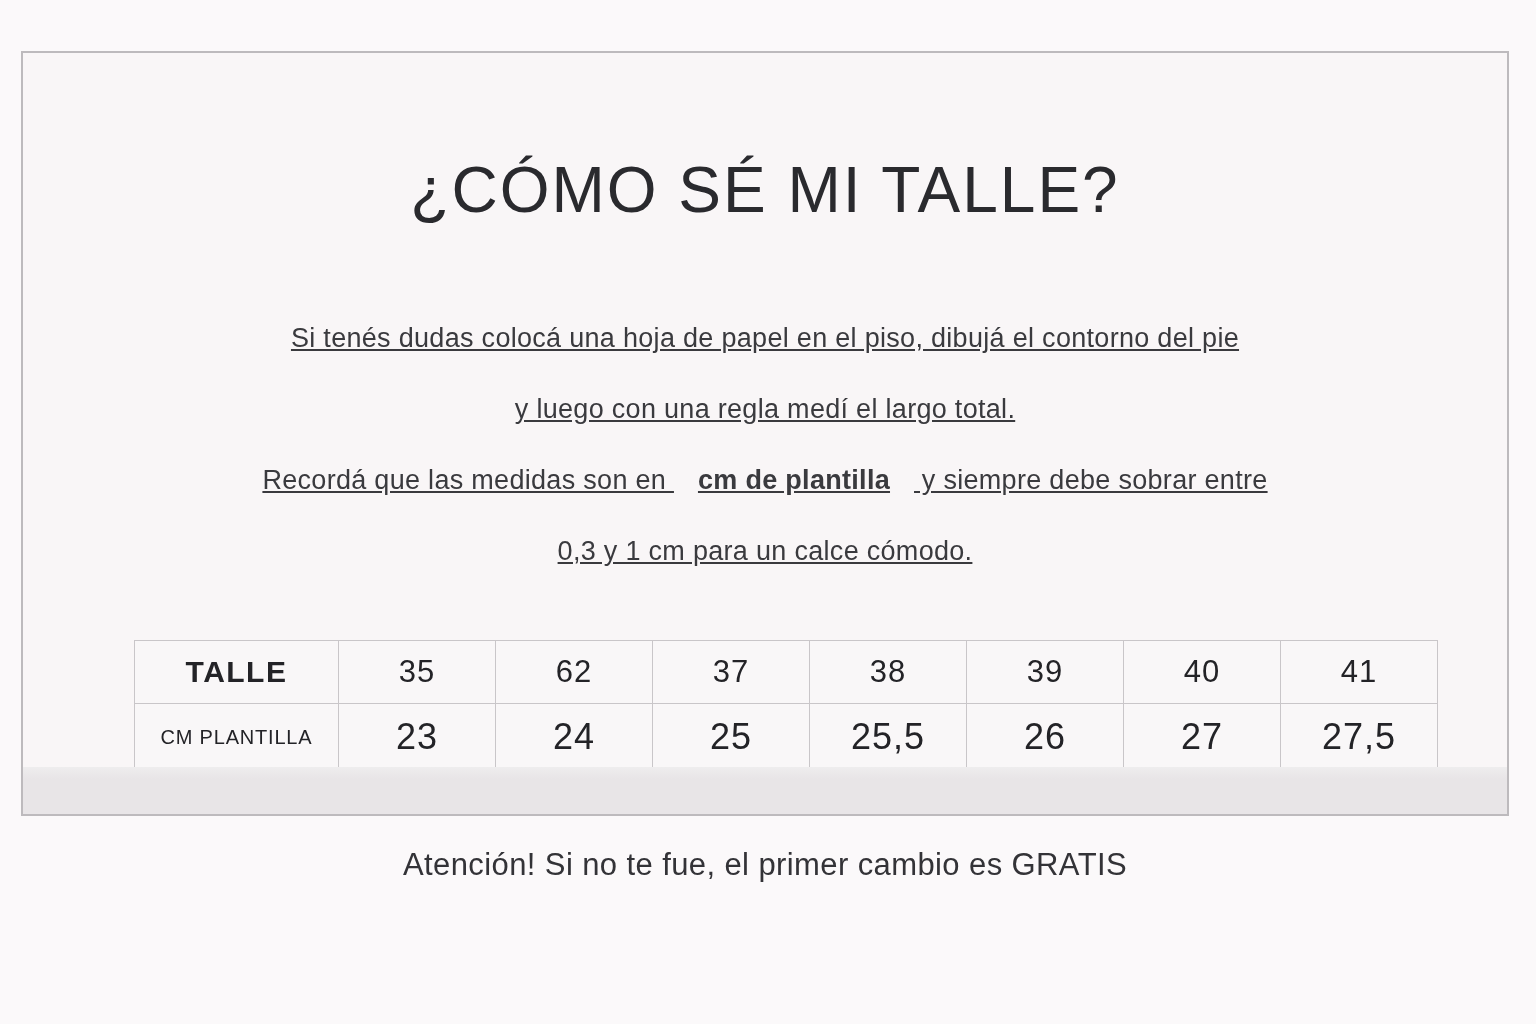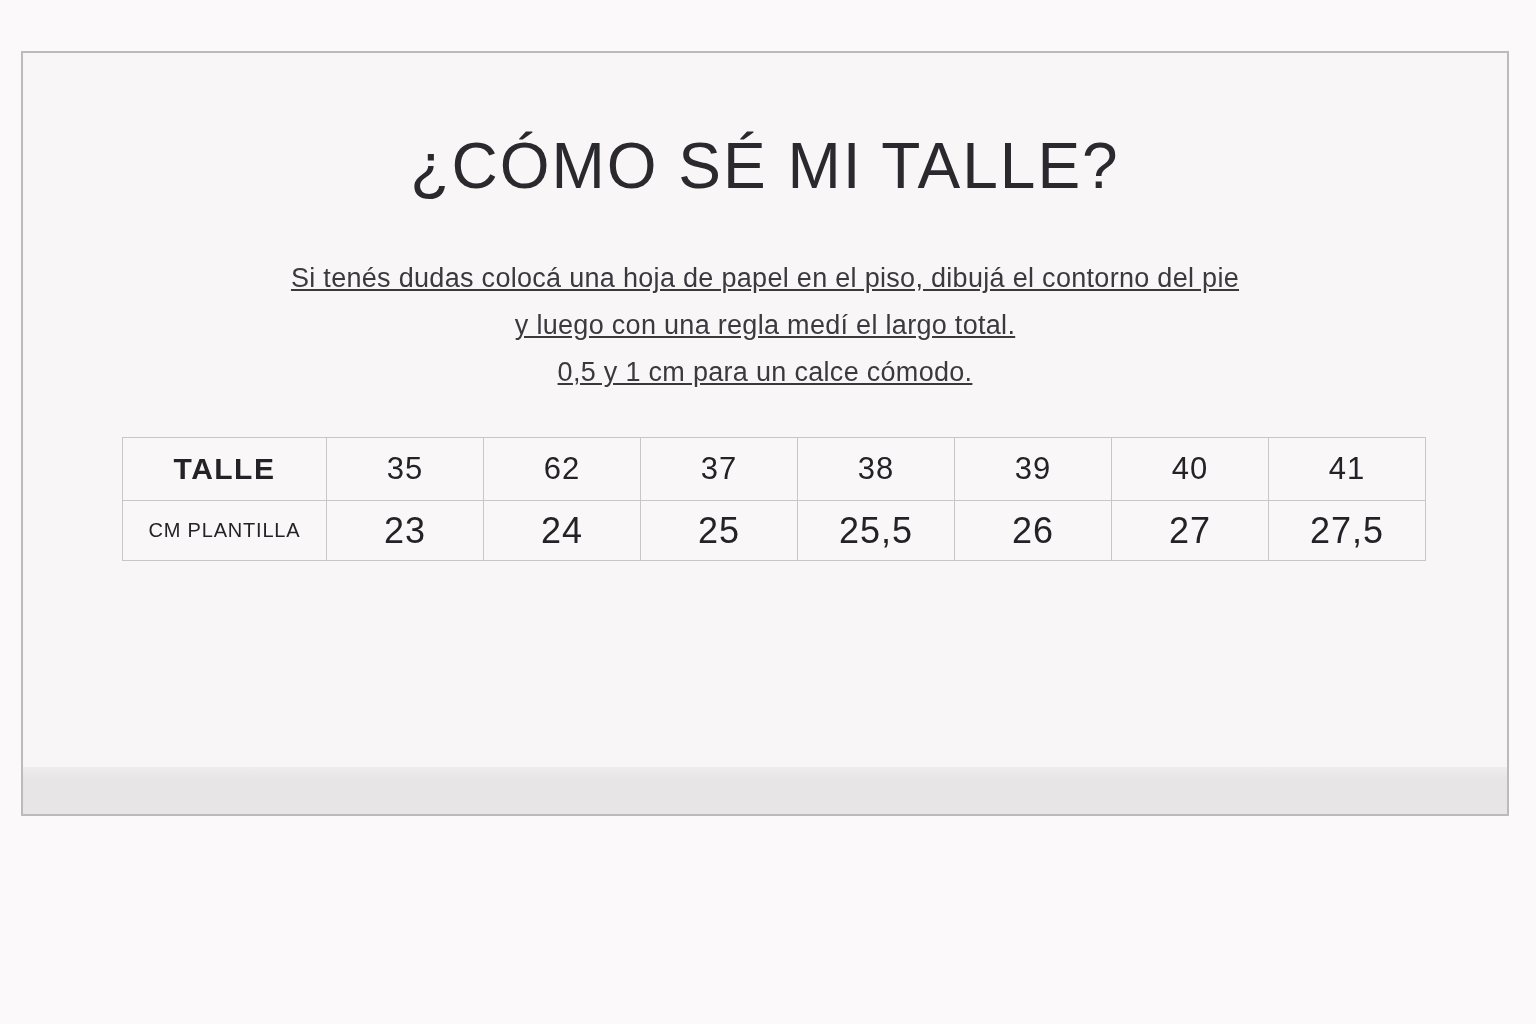--- a/index.html
+++ b/index.html
@@ -1,15 +1,15 @@
 <!DOCTYPE html>
 <html><head>
 <meta charset="utf-8">
 <style>
-  * { margin: 0; padding: 0; box-sizing: border-box; }
+  * { margin: 0; padding: 12px; box-sizing: border-box; }
   html, body {
     width: 1536px;
     height: 1024px;
     background: #fbf9fa;
     font-family: "Liberation Sans", "DejaVu Sans", sans-serif;
     overflow: hidden;
   }
   .panel {
     position: absolute;
     left: 21px;
@@ -97,21 +97,22 @@
 </head>
 <body>
 
 <div class="panel">
 
   <h1 class="title">¿CÓMO SÉ MI TALLE?</h1>
 
   <div class="instructions">
     <div class="line">Si tenés dudas colocá una hoja de papel en el piso, dibujá el contorno del pie</div>
     <div class="line">y luego con una regla medí el largo total.</div>
-    <div class="line">0,5 y 1 cm para un calce cómodo.</div>
+    <div class="line"><span>Recordá que las medidas son en </span><span class="bold">cm de plantilla</span><span> y siempre debe sobrar entre</span></div>
+    <div class="line">0,3 y 1 cm para un calce cómodo.</div>
   </div>
 
   <table class="size-table">
     <colgroup>
       <col style="width:204px">
       <col style="width:157px">
         <col style="width:157px">
         <col style="width:157px">
       <col style="width:157px">
         <col style="width:157px">
@@ -135,16 +136,17 @@
         <td class="value-cell">24</td>
         <td class="value-cell">25</td>
         <td class="value-cell">25,5</td>
         <td class="value-cell">26</td>
         <td class="value-cell">27</td>
         <td class="value-cell">27,5</td>
       </tr>
     </tbody>
   </table>
 
+  <div class="footer-note">Atención! Si no te fue, el primer cambio es GRATIS</div>
 
   <div class="bottom-strip"></div>
 
 </div>
 
 </body></html>

